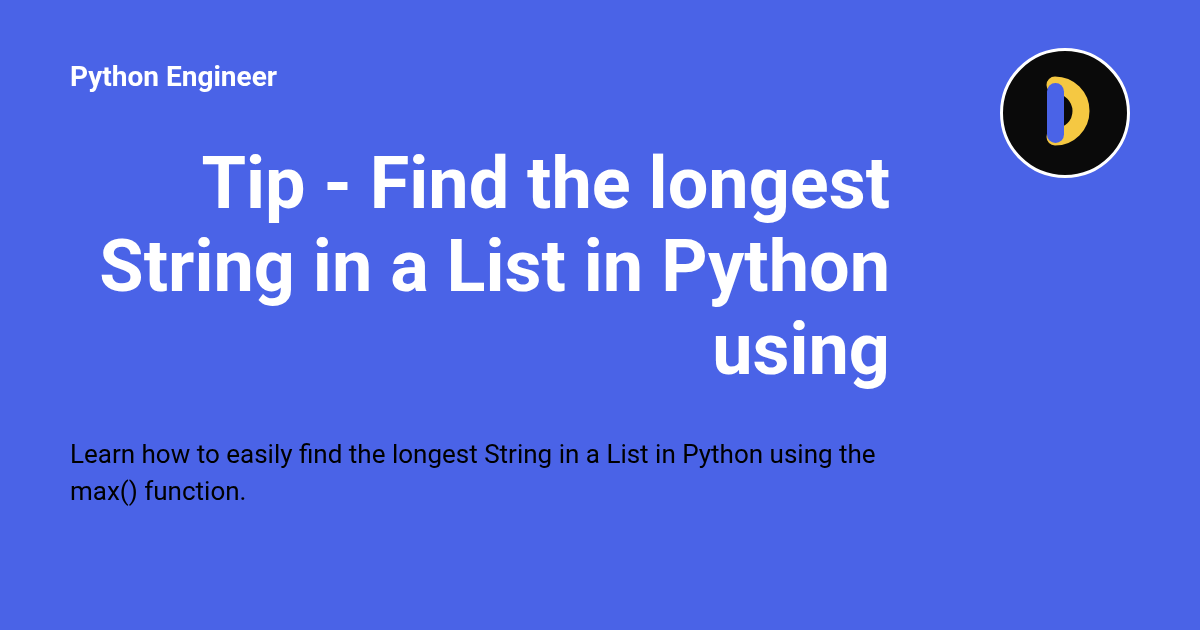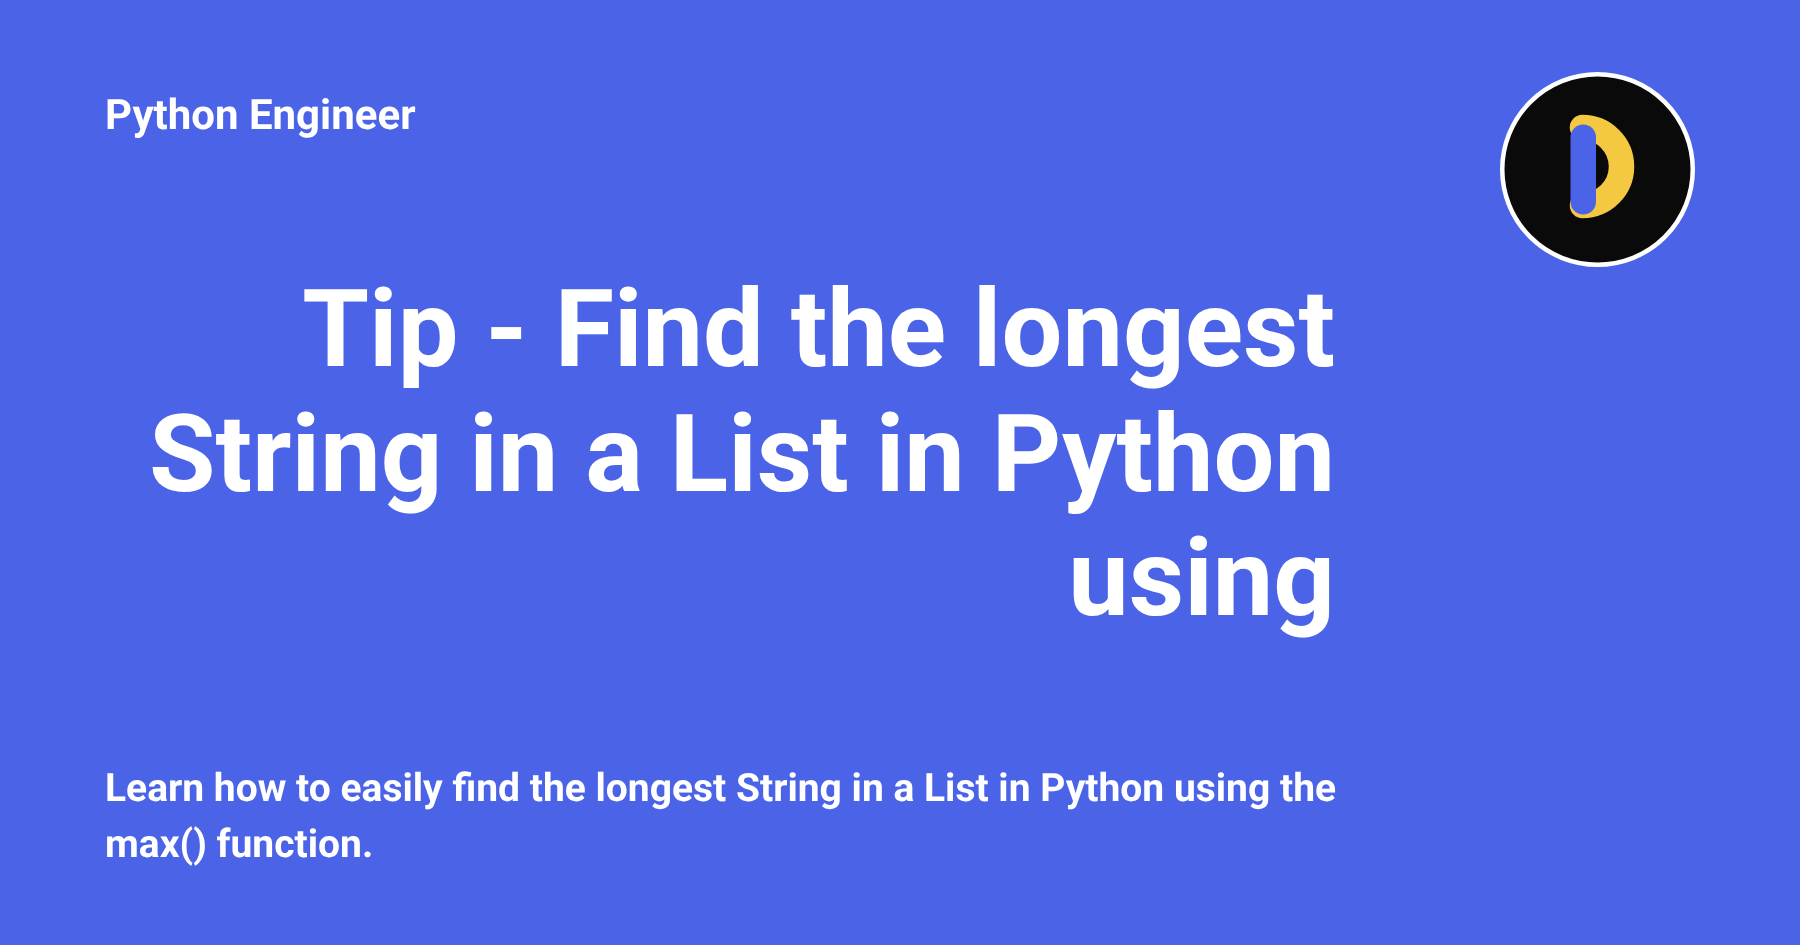--- a/index.html
+++ b/index.html
@@ -13,41 +13,40 @@
       background-color: #4a63e7;
       font-family: -apple-system, BlinkMacSystemFont, 'Segoe UI', Roboto, Helvetica, Arial, sans-serif;
       position: relative;
       overflow: hidden;
     }
     .container {
       padding: 60px 70px;
       height: 100%;
       display: flex;
       flex-direction: column;
-      gap: 36px;
     }
     .brand {
       color: #ffffff;
       font-size: 28px;
       font-weight: 700;
       margin-bottom: 50px;
     }
     .title {
       color: #ffffff;
       font-size: 72px;
       font-weight: 700;
       line-height: 1.15;
       max-width: 820px;
       margin-bottom: 45px;
       text-align: right;
     }
     .description {
-      color: #ffffff;
+      color: #000000;
       font-size: 26px;
-      font-weight: 700;
+      font-weight: 400;
       line-height: 1.4;
       max-width: 860px;
     }
     .logo {
       position: absolute;
       top: 48px;
       right: 70px;
       width: 130px;
       height: 130px;
       border-radius: 50%;

